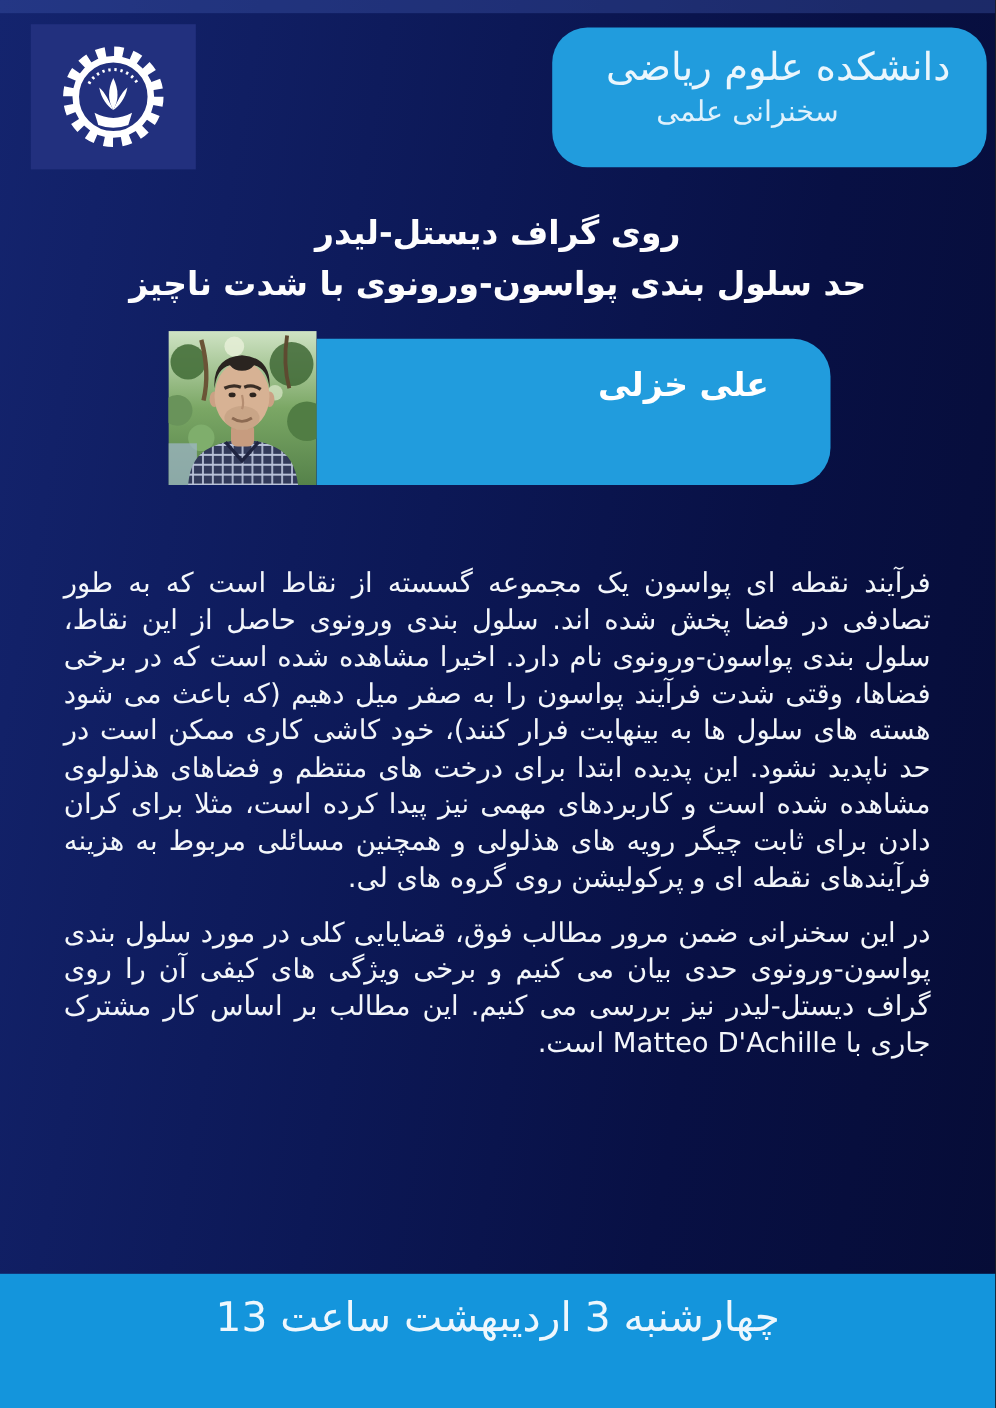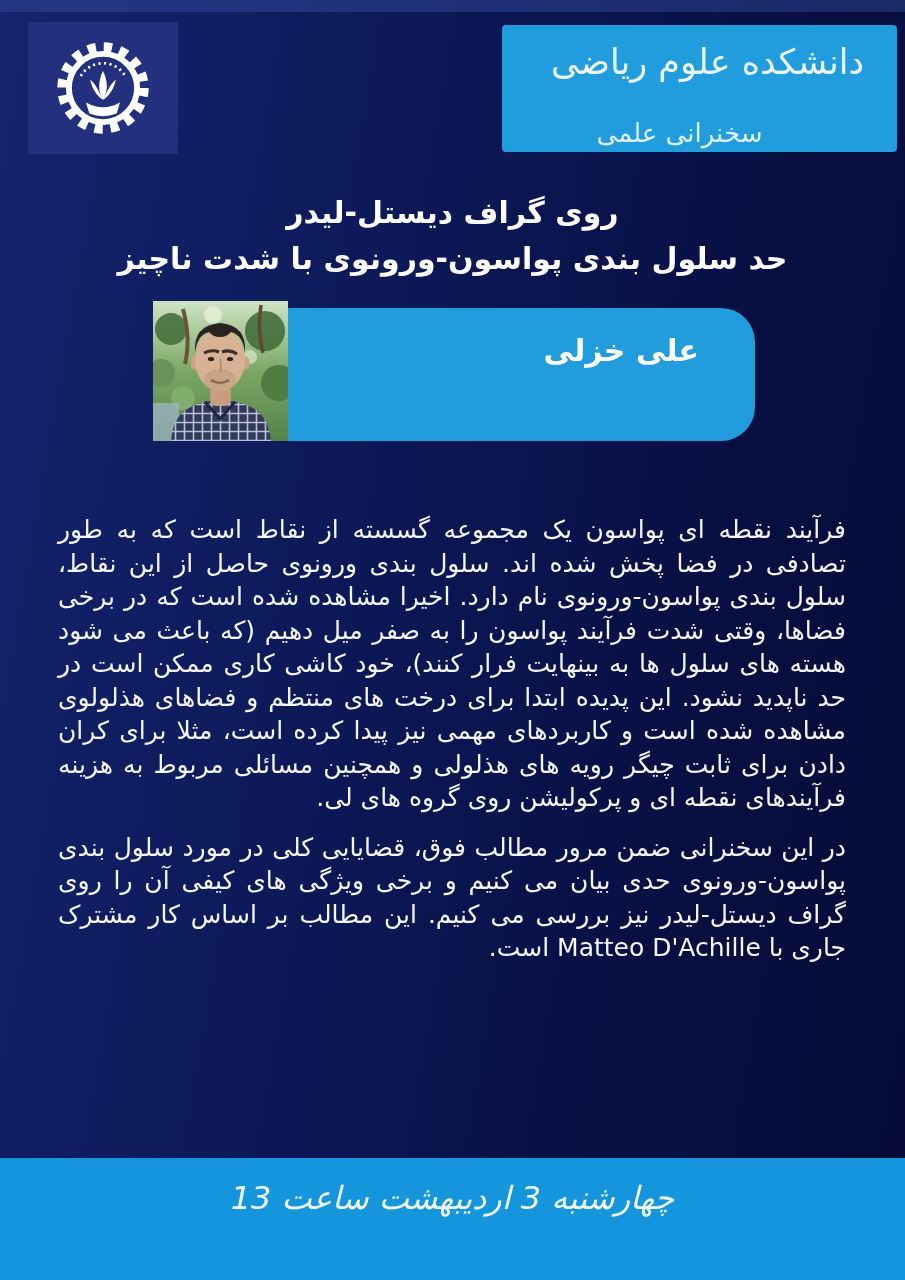--- a/index.html
+++ b/index.html
@@ -28,36 +28,35 @@
     background: #22307e;
     display: flex; align-items: center; justify-content: center;
   }
   .logo-box svg { display: block; }
 
   
   .header-box {
     position: absolute; left: 502px; top: 25px;
     width: 395px; height: 127px;
     background: #219cdd;
-    border-radius: 4px;
+    border-radius: 32px;
     padding: 14px 4px 0 20px;
     text-align: center;
     direction: rtl;
   }
   .header-faculty {
     font-size: 35px;
     line-height: 1.35;
     color: #eaf6fd;
   }
   .header-type {
     font-size: 26px;
     line-height: 1.3;
     color: #dff1fc;
     margin-right: 56px;
-    margin-top: 31px;
   }
 
   
   .title-block {
     position: absolute; left: 0; right: 0; top: 190px;
     text-align: center;
     direction: rtl;
     font-size: 30px;
     font-weight: bold;
     line-height: 46px;
@@ -107,24 +106,23 @@
   
   .footer-band {
     position: absolute; left: 0; right: 0; bottom: 0;
     height: 122px;
     background: #1495dc;
     direction: rtl;
     text-align: center;
     padding-top: 18px;
   }
   .footer-line {
-    font-size: 32px;
+    font-size: 37px;
     line-height: 44px;
     color: #eef7fd;
-    font-style: italic;
   }
 </style>
 </head>
 <body>
 
 <div class="poster">
 
   <div class="top-edge"></div>
 
   <div class="logo-box">

